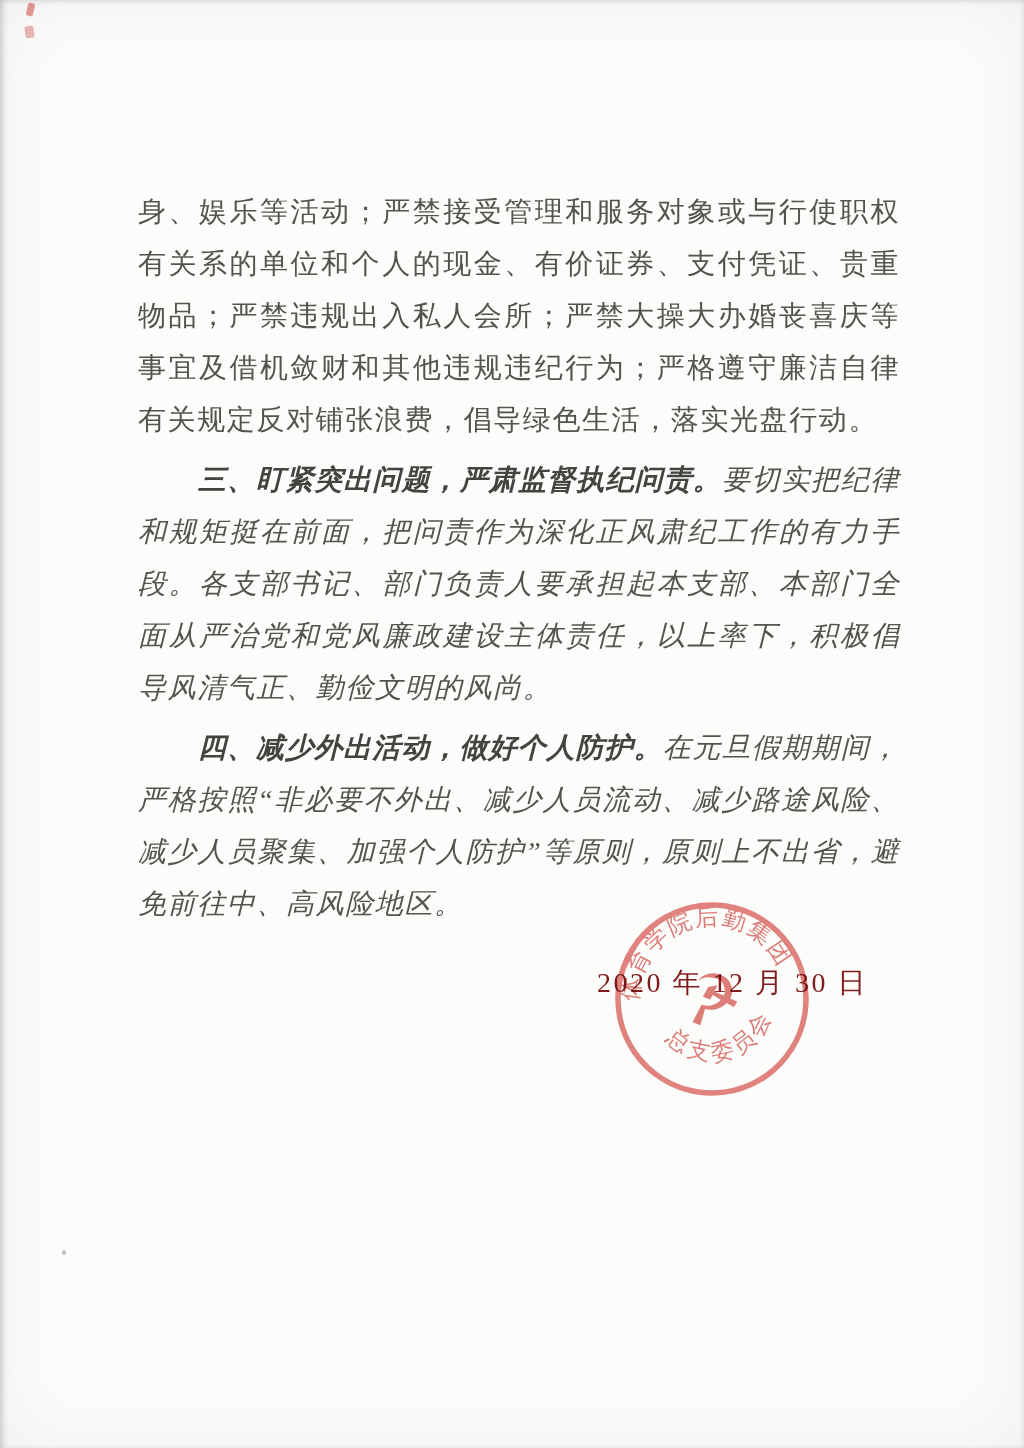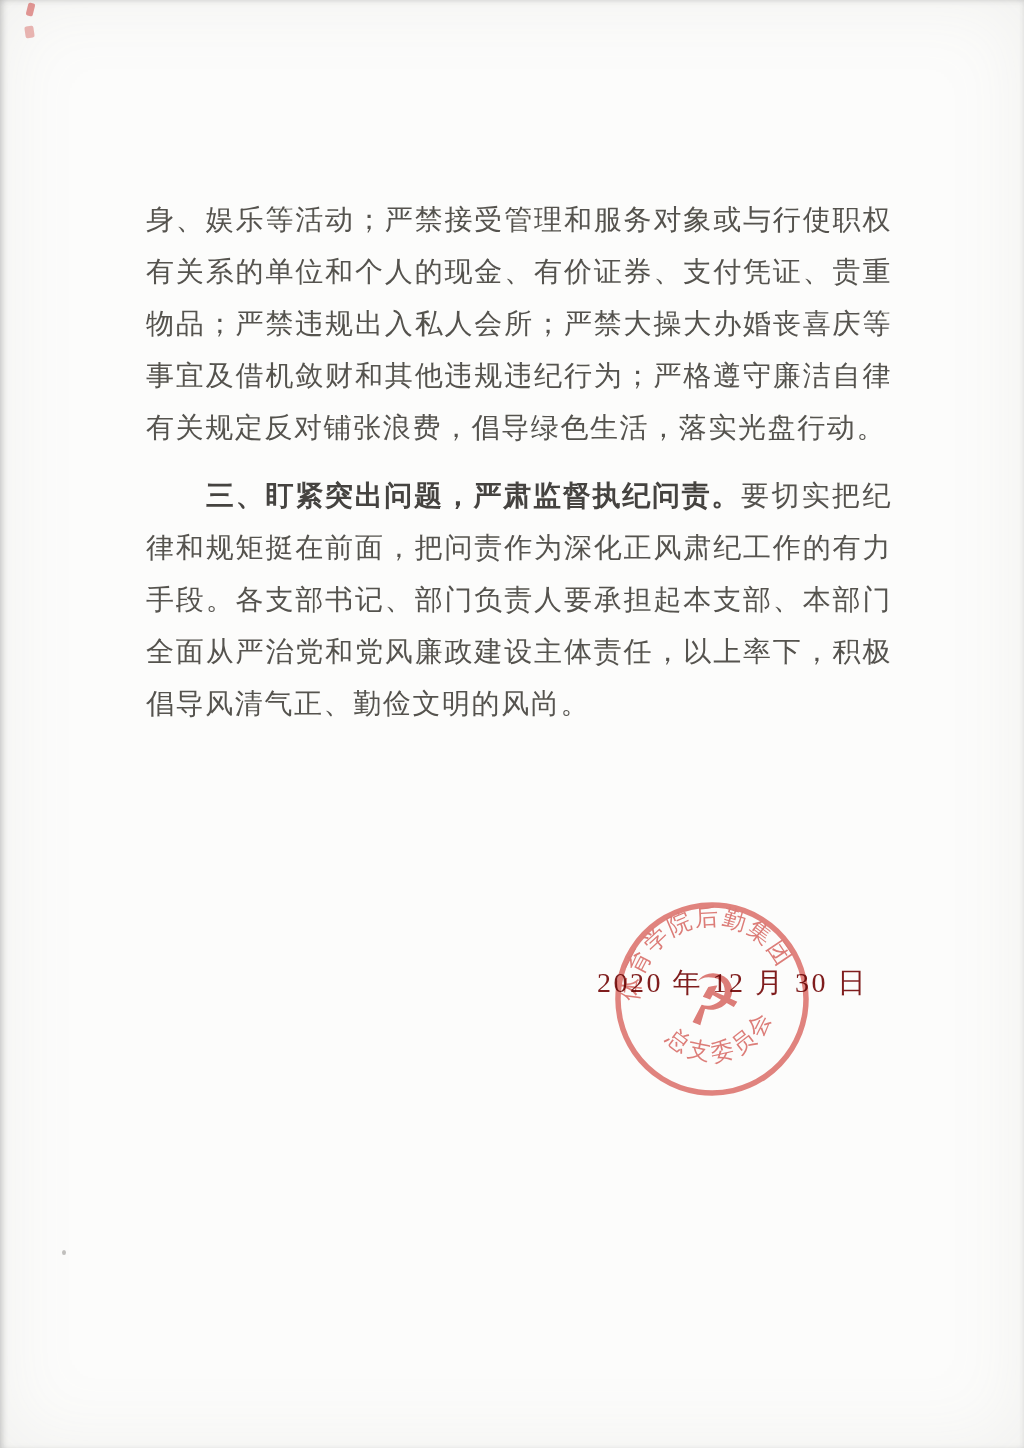--- a/index.html
+++ b/index.html
@@ -15,22 +15,22 @@
       inset 0 4px 7px -4px rgba(150,150,150,.30),
       inset -4px 0 6px -4px rgba(150,150,150,.18);
   }
   .content{
     position:absolute;left:130px;top:178px;width:778px;
     font-size:28px;line-height:52px;
     color:#55534e;
     text-align:justify;
     letter-spacing:1.6px;
   }
-  .para{margin:16px;padding:0;}
-  .para.indent{text-indent:60px;}
+  .para{margin:8px;padding:0;}
+  .para.indent{text-indent:60px;font-style:italic;}
   .lead{
     font-family:"Liberation Sans","DejaVu Sans",sans-serif;
     font-weight:700;color:#454340;
     letter-spacing:1px;
   }
   .sig-org{
     position:absolute;left:628px;top:948px;
     font-size:29px;letter-spacing:12px;color:#56544f;
     white-space:nowrap;
   }
@@ -60,20 +60,21 @@
 <body>
 
 <div class="page">
 
   <div class="speck speck-1"></div>
   <div class="speck speck-2"></div>
 
   <div class="content">
     <p class="para"><span class="lead"></span><span>身、娱乐等活动；严禁接受管理和服务对象或与行使职权有关系的单位和个人的现金、有价证券、支付凭证、贵重物品；严禁违规出入私人会所；严禁大操大办婚丧喜庆等事宜及借机敛财和其他违规违纪行为；严格遵守廉洁自律有关规定反对铺张浪费，倡导绿色生活，落实光盘行动。</span></p>
     <p class="para indent"><span class="lead">三、盯紧突出问题，严肃监督执纪问责。</span><span>要切实把纪律和规矩挺在前面，把问责作为深化正风肃纪工作的有力手段。各支部书记、部门负责人要承担起本支部、本部门全面从严治党和党风廉政建设主体责任，以上率下，积极倡导风清气正、勤俭文明的风尚。</span></p>
+    <p class="para indent"><span class="lead">四、减少外出活动，做好个人防护。</span><span>在元旦假期期间，严格按照“非必要不外出、减少人员流动、减少路途风险、减少人员聚集、加强个人防护”等原则，原则上不出省，避免前往中、高风险地区。</span></p>
   </div>
 
   <div class="sig-date">2020 年 12 月 30 日</div>
 
   <svg class="stamp" viewBox="0 0 202 209" aria-hidden="true">
     <defs>
       <path id="arcTop" d="M 27.1 90.2 A 74 74 0 0 1 172.9 90.2" fill="none"></path>
       <path id="arcBottom" d="M 48.3 135.3 A 61 61 0 0 0 151.7 135.3" fill="none"></path>
     </defs>
     <g transform="rotate(-13 100 103)">

